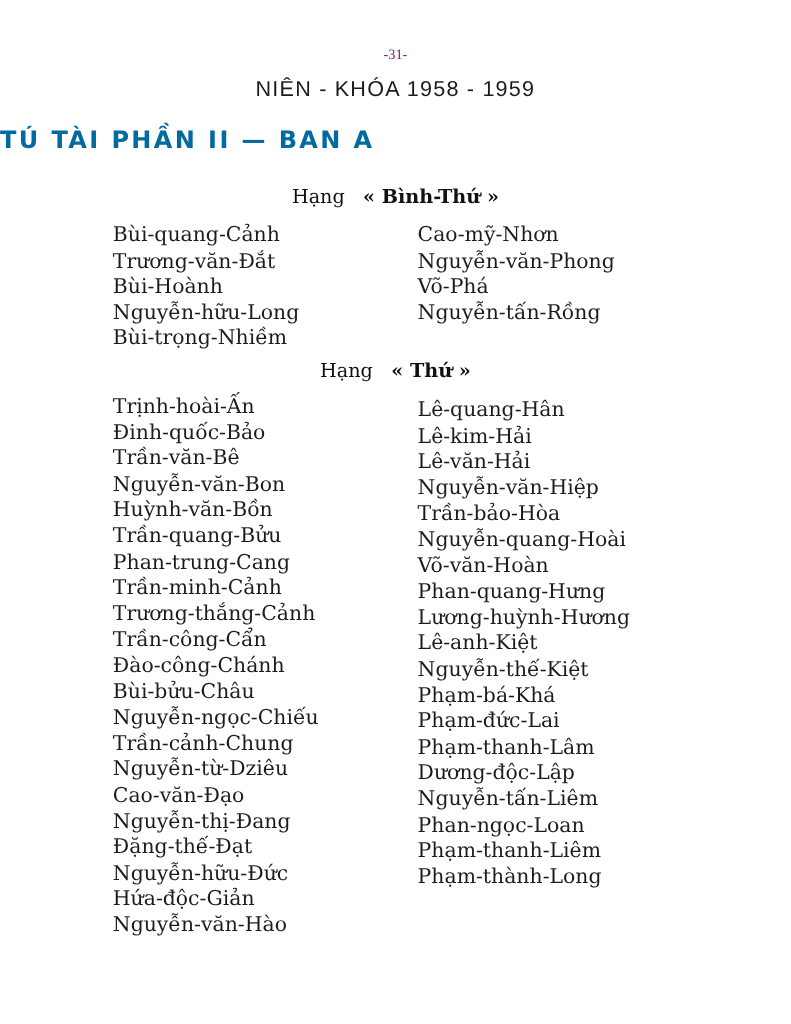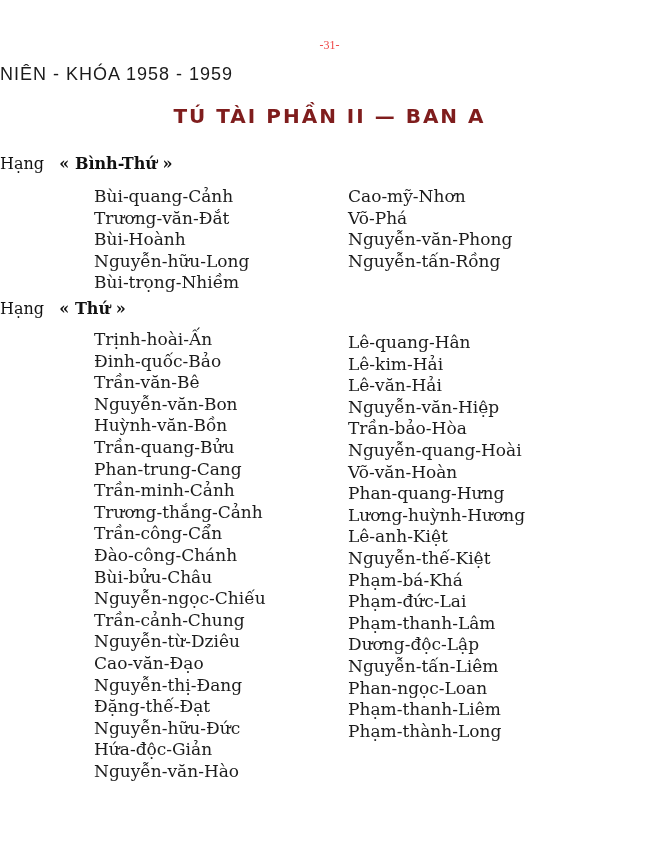--- a/index.html
+++ b/index.html
@@ -2,34 +2,34 @@
 <html><head>
   <meta charset="utf-8">
   <style>
     html, body { margin: 0; padding: 0; background: #ffffff; }
     body {
       width: 659px; height: 853px; position: relative; overflow: hidden;
       font-family: "DejaVu Serif", serif; color: #1a1a1a;
     }
     .page-num {
       position: absolute; top: 38px; left: 0; width: 659px; text-align: center;
-      font-family: "Liberation Serif", serif; font-size: 12px; color: #ef4444;
+      font-family: "Liberation Serif", serif; font-size: 12px; color: #701a75;
     }
     .school-year {
-      position: absolute; top: 64px; left: 0; width: 659px; 
+      position: absolute; top: 64px; left: 0; width: 659px; text-align: center;
       font-family: "Liberation Sans", sans-serif; font-size: 18px; letter-spacing: 1px;
       color: #1a1a1a;
     }
     .exam-title {
-      position: absolute; top: 104px; left: 0; width: 659px; text-align: center;
+      position: absolute; top: 104px; left: 0; width: 659px; text-align: left;
       font-family: "DejaVu Sans", sans-serif; font-weight: bold; font-size: 20px;
-      letter-spacing: 2px; color: #7f1d1d;
+      letter-spacing: 2px; color: #0369a1;
     }
     .section-heading {
-      position: absolute; left: 0; width: 659px; 
+      position: absolute; left: 0; width: 659px; text-align: center;
       font-family: "DejaVu Serif", serif; font-size: 16px; color: #111;
     }
     .section-heading .rank-name { font-weight: bold; }
     .col {
       position: absolute; margin: 0; padding: 0; list-style: none;
       font-family: "DejaVu Serif", serif; font-size: 17px; color: #1c1c1c;
     }
     .col li { height: 21.6px; line-height: 21.6px; white-space: nowrap; }
   </style>
 </head>
@@ -47,22 +47,22 @@
   </div>
   <ul class="col" id="s0l" style="top:186px; left:94px;">
       <li>Bùi-quang-Cảnh</li>
       <li>Trương-văn-Đắt</li>
       <li>Bùi-Hoành</li>
       <li>Nguyễn-hữu-Long</li>
       <li>Bùi-trọng-Nhiềm</li>
     </ul>
   <ul class="col" id="s0r" style="top:186px; left:348px;">
       <li>Cao-mỹ-Nhơn</li>
+      <li>Nguyễn-văn-Phong</li>
       <li>Võ-Phá</li>
-      <li>Nguyễn-văn-Phong</li>
       <li>Nguyễn-tấn-Rồng</li>
     </ul>
 
   <div class="section-heading" style="top:299px;">
     <span>Hạng</span>
     &nbsp;
     <span class="rank-name">« Thứ »</span>
   </div>
   <ul class="col" id="s1l" style="top:329px; left:94px;">
       <li>Trịnh-hoài-Ấn</li>

